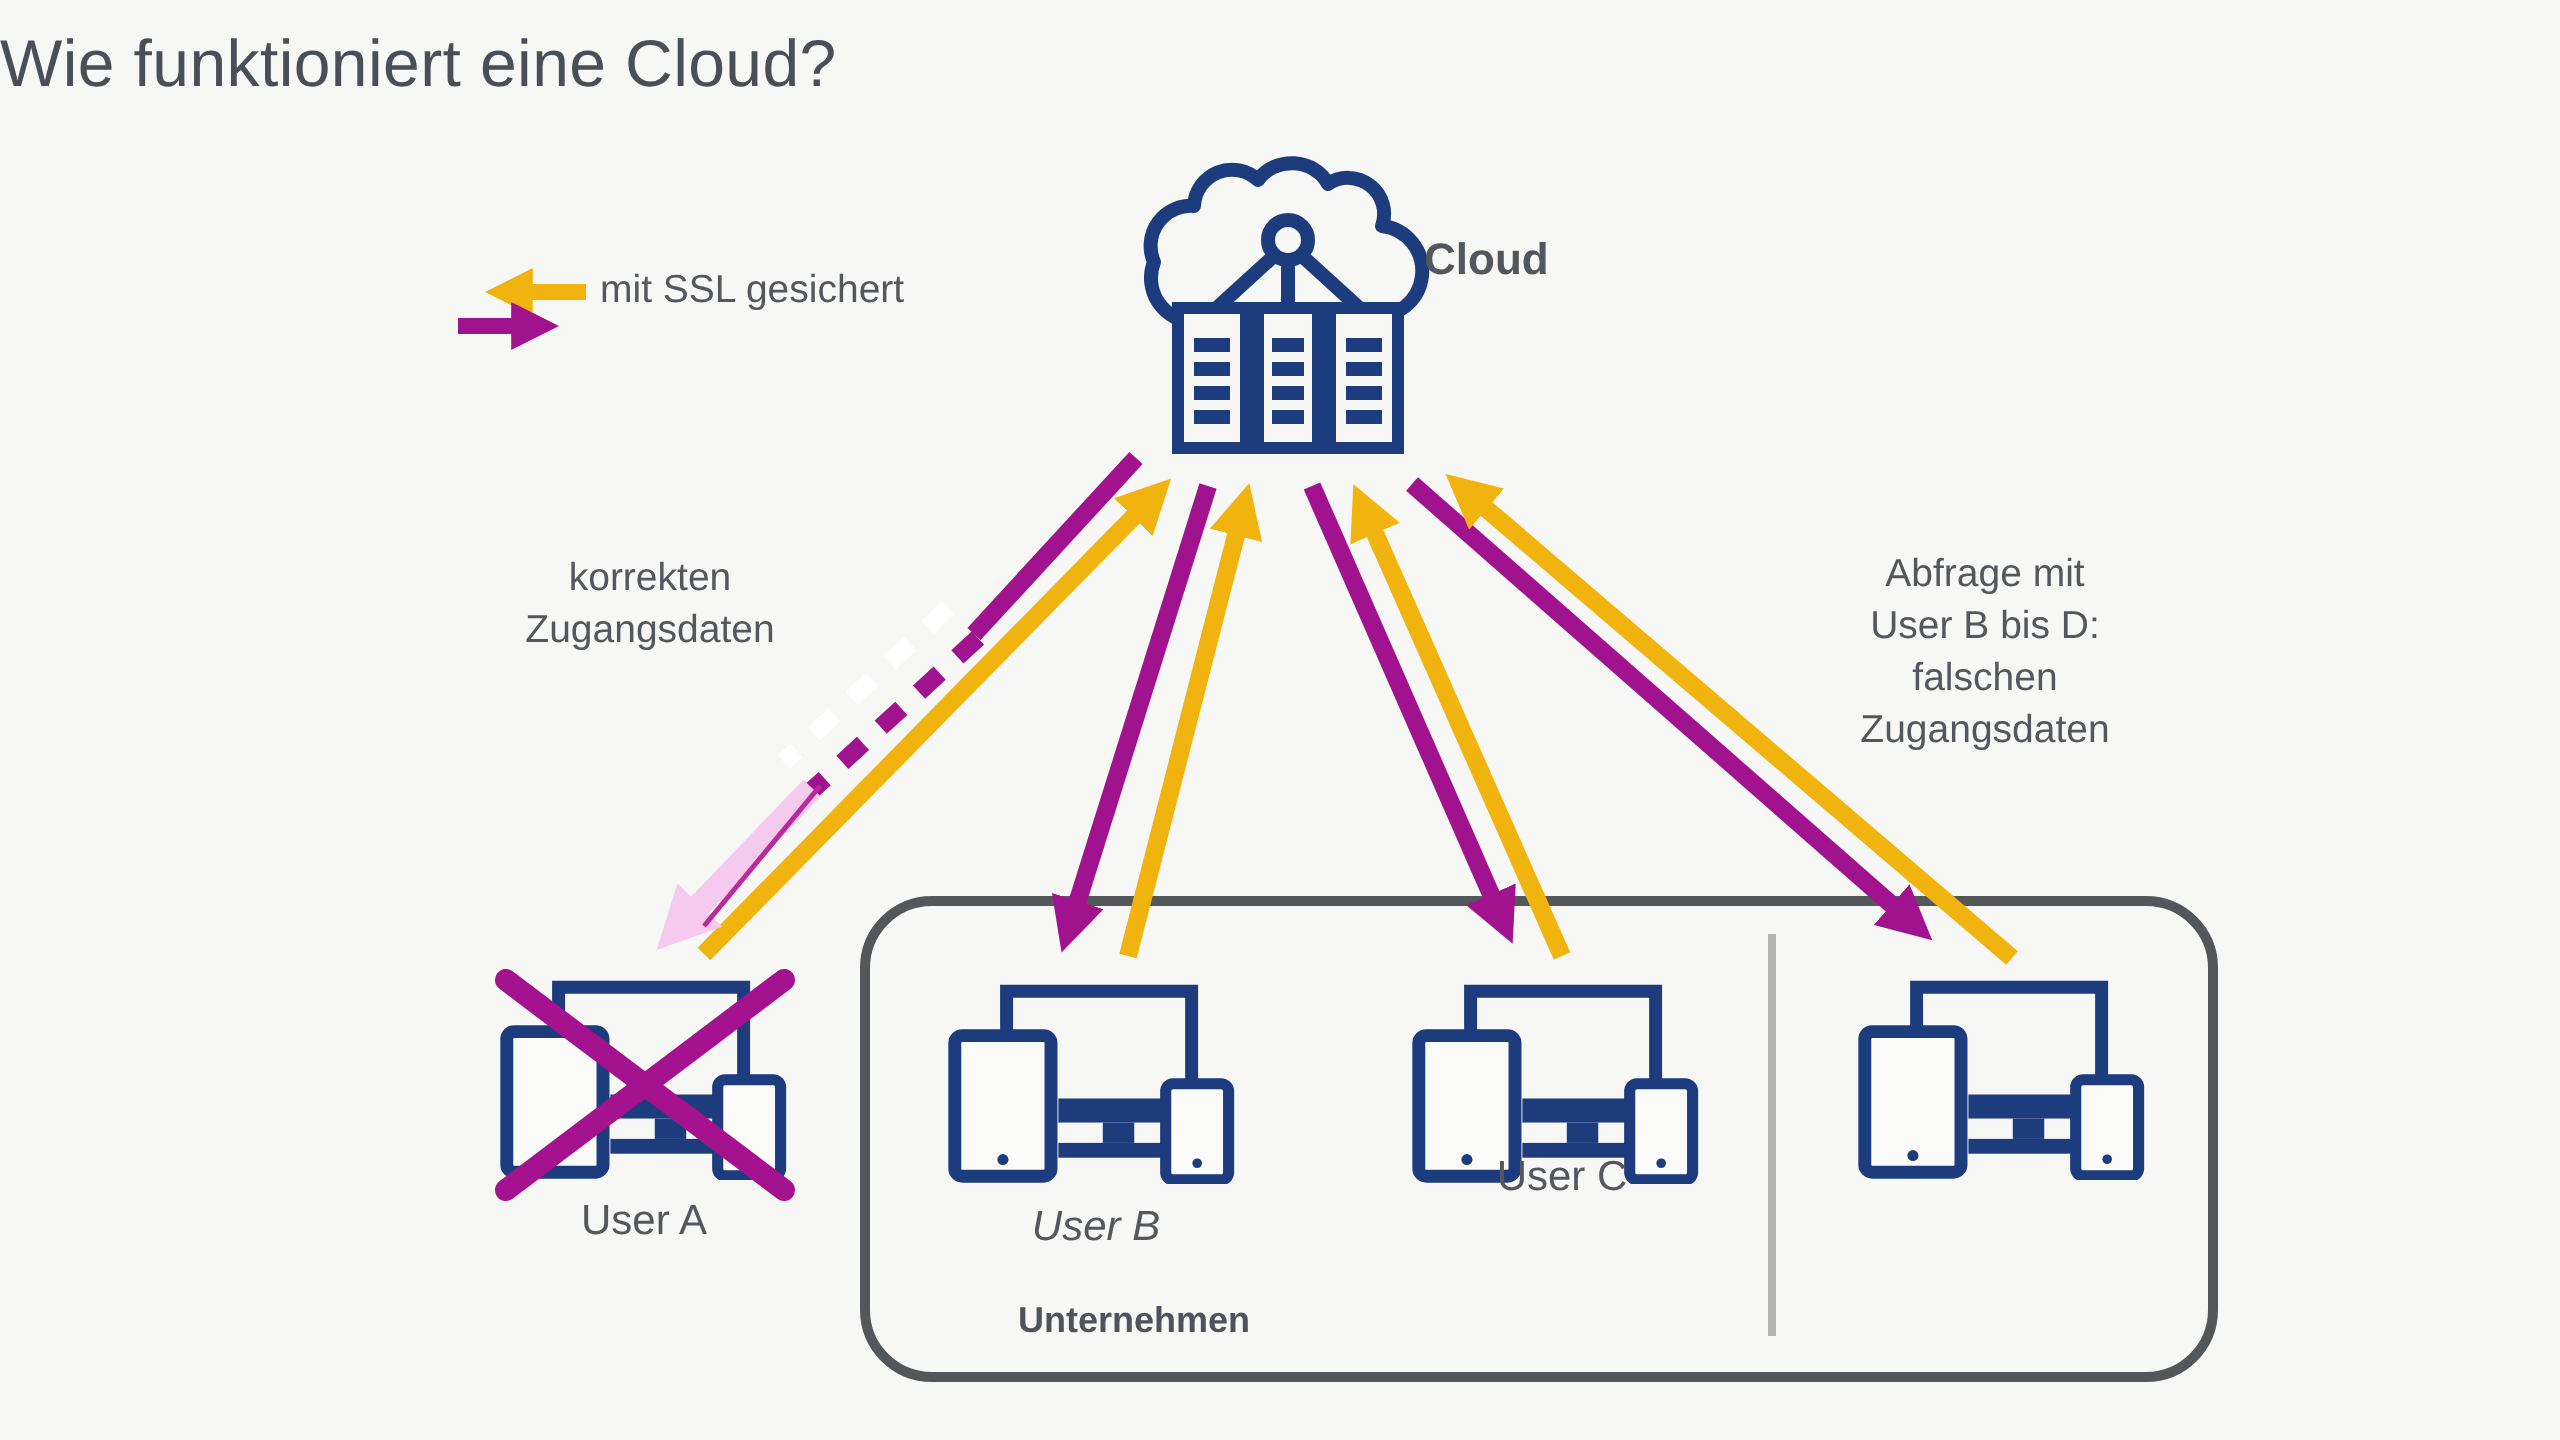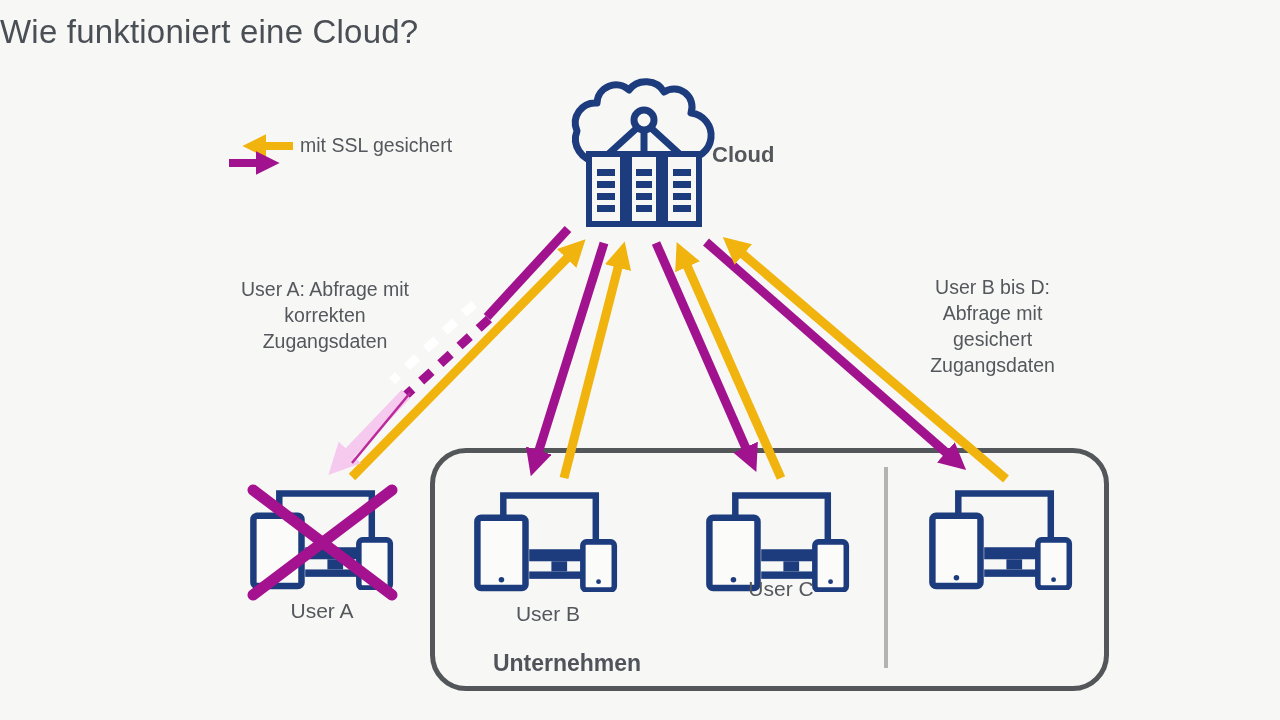--- a/index.html
+++ b/index.html
@@ -7,32 +7,32 @@
     width:1280px;height:720px;position:relative;overflow:hidden;
     background:#f7f7f5;
     font-family:"Liberation Sans", sans-serif;
     color:#53575c;
   }
   .abs{position:absolute;}
   .title{
     left:0;top:13px;width:1280px;text-align:left;
     font-size:33px;color:#4a4f55;letter-spacing:.2px;
   }
-  .cloud-label{left:712px;top:117px;font-size:22px;font-weight:bold;color:#53575c;margin-top:25px;}
+  .cloud-label{left:712px;top:117px;font-size:22px;font-weight:bold;color:#53575c;}
   .legend-text{left:300px;top:132px;font-size:19.5px;line-height:26px;color:#54585d;}
   .note{font-size:19.5px;line-height:26px;text-align:center;color:#54585d;}
   .note-left{left:205px;top:276px;width:240px;}
   .note-right{left:880px;top:274px;width:225px;}
   .user-label{font-size:21px;text-align:center;color:#54585d;line-height:27px;}
   .ul-a{left:242px;top:597px;width:160px;}
-  .ul-b{left:468px;top:600px;width:160px;}
+  .ul-b{left:468px;top:600px;width:160px;font-style:italic;}
   .ul-c{left:701px;top:575px;width:160px;}
   .ul-d{left:927px;top:603px;width:160px;}
   .enterprise-label{left:432px;top:650px;width:270px;text-align:center;
-    font-size:23px;font-weight:bold;color:#50545a;}
+    font-size:18px;font-weight:bold;color:#50545a;}
   .enterprise-box{
     left:430px;top:448px;width:669px;height:233px;
     border:5px solid #54575a;border-radius:36px;background:transparent;
   }
   .divider{left:884px;top:467px;width:4px;height:201px;background:#b3b3b3;}
   svg.stage{position:absolute;left:0;top:0;z-index:2;pointer-events:none;}
   .layer-box{z-index:1;}
   .layer-text{z-index:3;}
 </style>
 </head>
@@ -141,29 +141,28 @@
 
 <div class="abs title layer-text">Wie funktioniert eine Cloud?</div>
 
 <div class="abs cloud-label layer-text">Cloud</div>
 
 <div class="abs legend-text layer-text">
   <div>mit SSL gesichert</div>
 </div>
 
 <div class="abs note note-left layer-text">
-  <div>User A: Abfrage mit</div>
   <div>korrekten</div>
   <div>Zugangsdaten</div>
 </div>
 
 <div class="abs note note-right layer-text">
+  <div>Abfrage mit</div>
   <div>User B bis D:</div>
-  <div>Abfrage mit</div>
-  <div>gesichert</div>
+  <div>falschen</div>
   <div>Zugangsdaten</div>
 </div>
 
 <div class="abs user-label ul-a layer-text">User A</div>
 <div class="abs user-label ul-b layer-text">User B</div>
 <div class="abs user-label ul-c layer-text">User C</div>
 <div class="abs user-label ul-d layer-text">
 </div>
 
 <div class="abs enterprise-label layer-text">Unternehmen</div>

